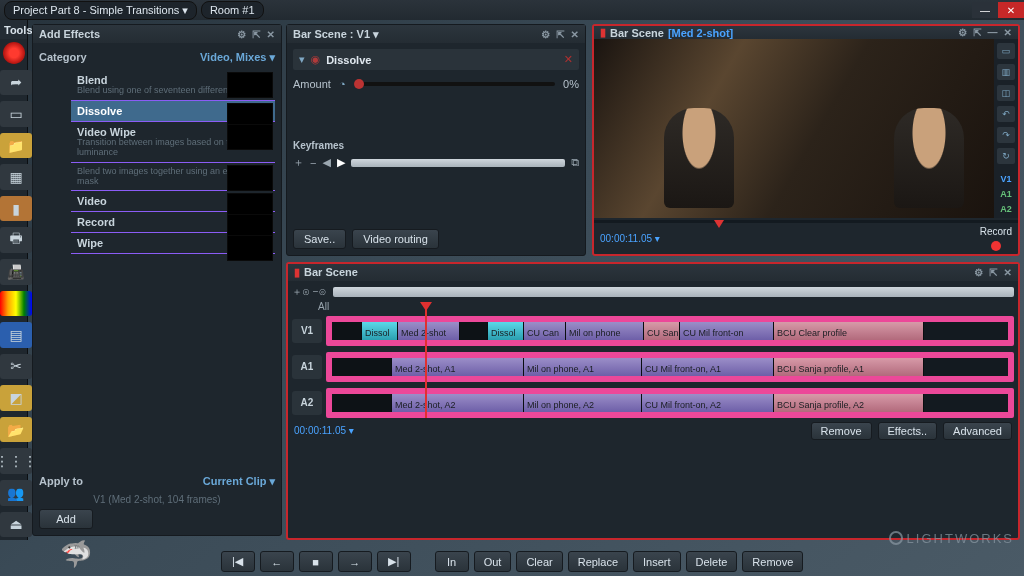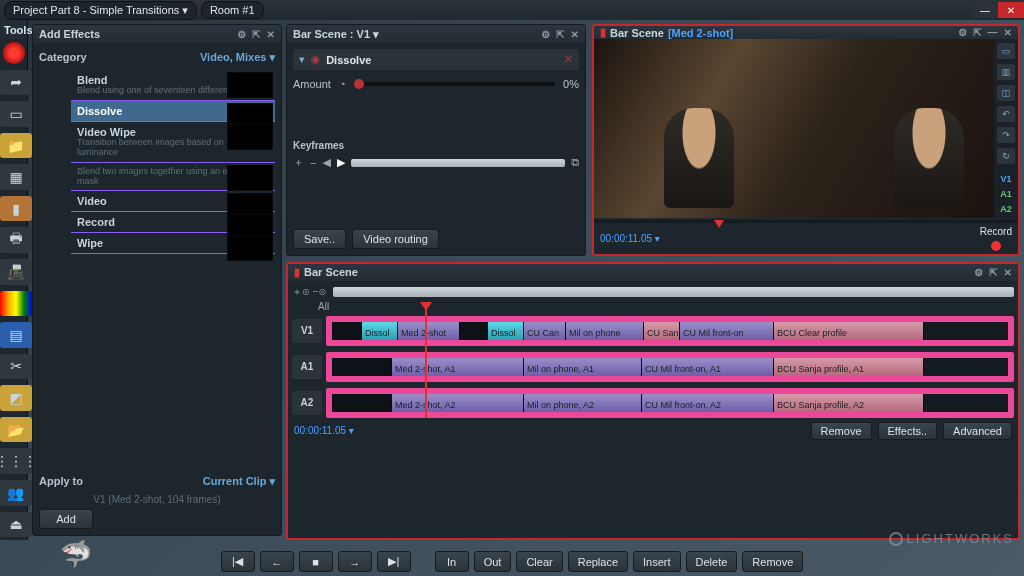--- a/index.html
+++ b/index.html
@@ -145,21 +145,21 @@
 .c-bl { background:#0d1216;}
 .tl-foot { display:flex; align-items:center; gap:6px; padding:4px 2px 0; }
 .tl-foot .btn{ padding:2px 9px;}
 
 .transport {
   position:absolute; bottom:4px; left:0; right:0;
   display:flex; justify-content:center; gap:5px;
 }
 .transport .btn { padding:3px 9px; min-width:34px; text-align:center;}
 
-.logo { position:absolute; right:10px; bottom:30px; color:#8a98a3; font-size:13px; letter-spacing:2px; opacity:.7; display:flex; align-items:flex-end; gap:4px;}
+.logo { position:absolute; right:10px; bottom:30px; color:#8a98a3; font-size:13px; letter-spacing:2px; opacity:.7; display:flex; align-items:flex-start; gap:4px;}
 .logo .gear{ width:14px;height:14px;border:2px solid #8a98a3; border-radius:50%; position:relative;}
 .shark { position:absolute; left:60px; bottom:6px; font-size:26px; }
 .x-icon { cursor:default;}
 </style>
 </head>
 <body>
 
 <div class="titlebar">
   <div class="title-btn">Project Part 8 - Simple Transitions  ▾</div>
   <div class="title-btn">Room #1</div>

